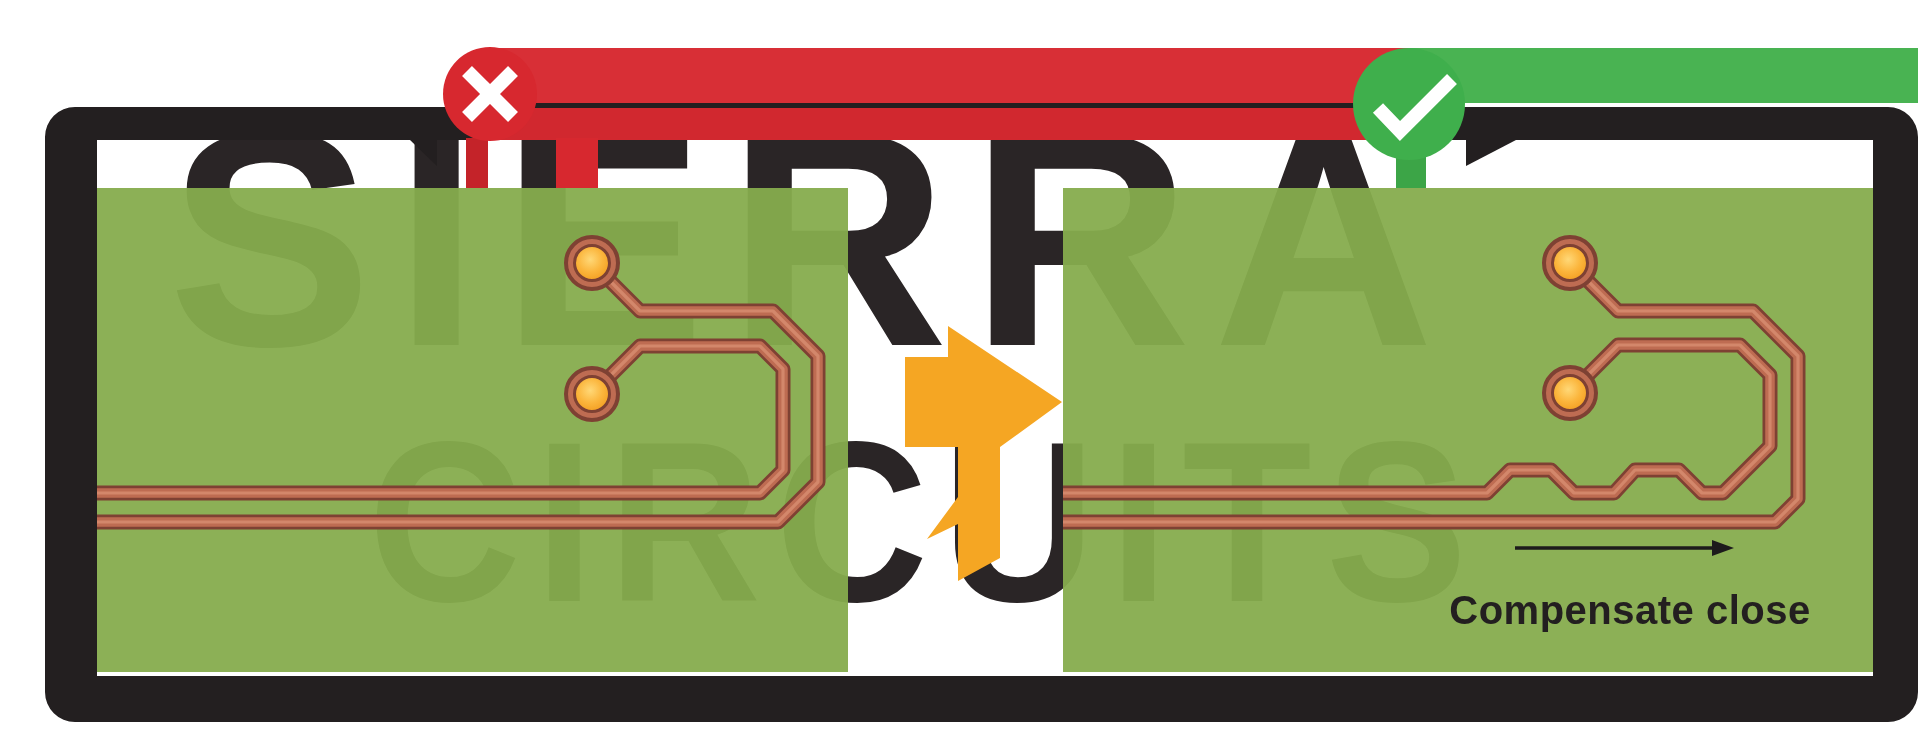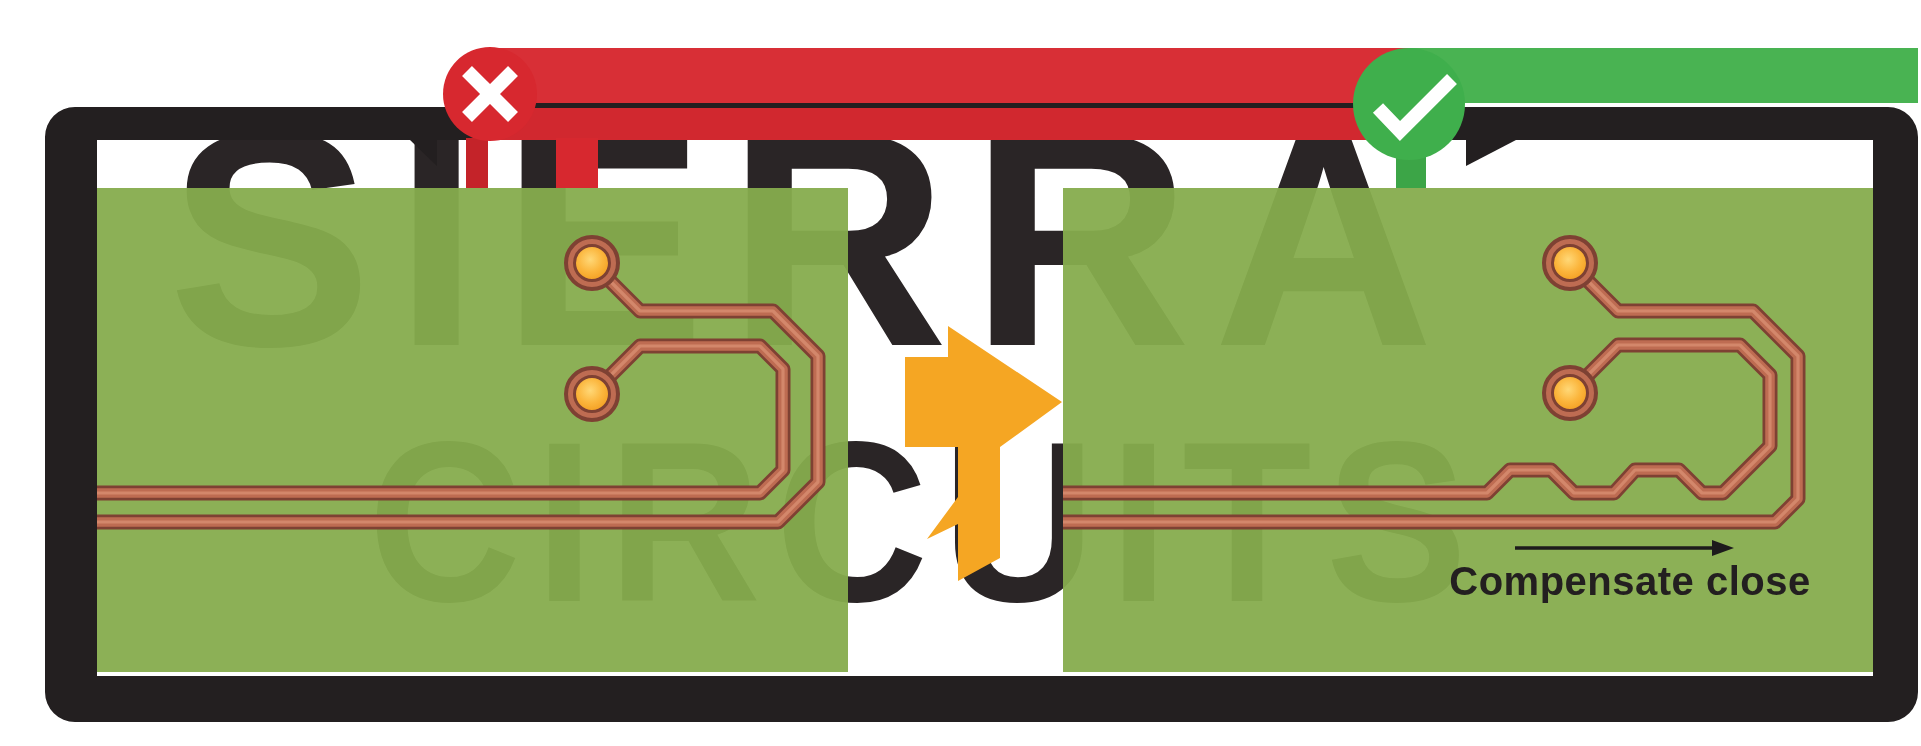--- a/index.html
+++ b/index.html
@@ -36,21 +36,21 @@
 
   
   .board{position:absolute;top:188px;height:484px;background:rgba(134,172,77,.95);z-index:3;}
   .board-left{left:97px;width:751px;}
   .board-right{left:1063px;width:810px;}
 
   
   .art{position:absolute;left:0;top:0;z-index:6;}
 
   
-  .note{position:absolute;left:1425px;top:563px;width:410px;text-align:center;z-index:7;
+  .note{position:absolute;left:1425px;top:592px;width:410px;text-align:center;z-index:7;
         color:#231f20;font-size:40px;font-weight:bold;line-height:37px;letter-spacing:.5px;}
 
   .trace-dark{fill:none;stroke:#7e4133;stroke-width:15;stroke-linejoin:round;stroke-linecap:butt;}
   .trace-mid{fill:none;stroke:#be6c52;stroke-width:9.5;stroke-linejoin:round;stroke-linecap:butt;}
   .trace-hi{fill:none;stroke:#d3876b;stroke-width:3.2;stroke-linejoin:round;stroke-linecap:butt;}
 </style>
 </head>
 <body>
 
 <div class="stage">

